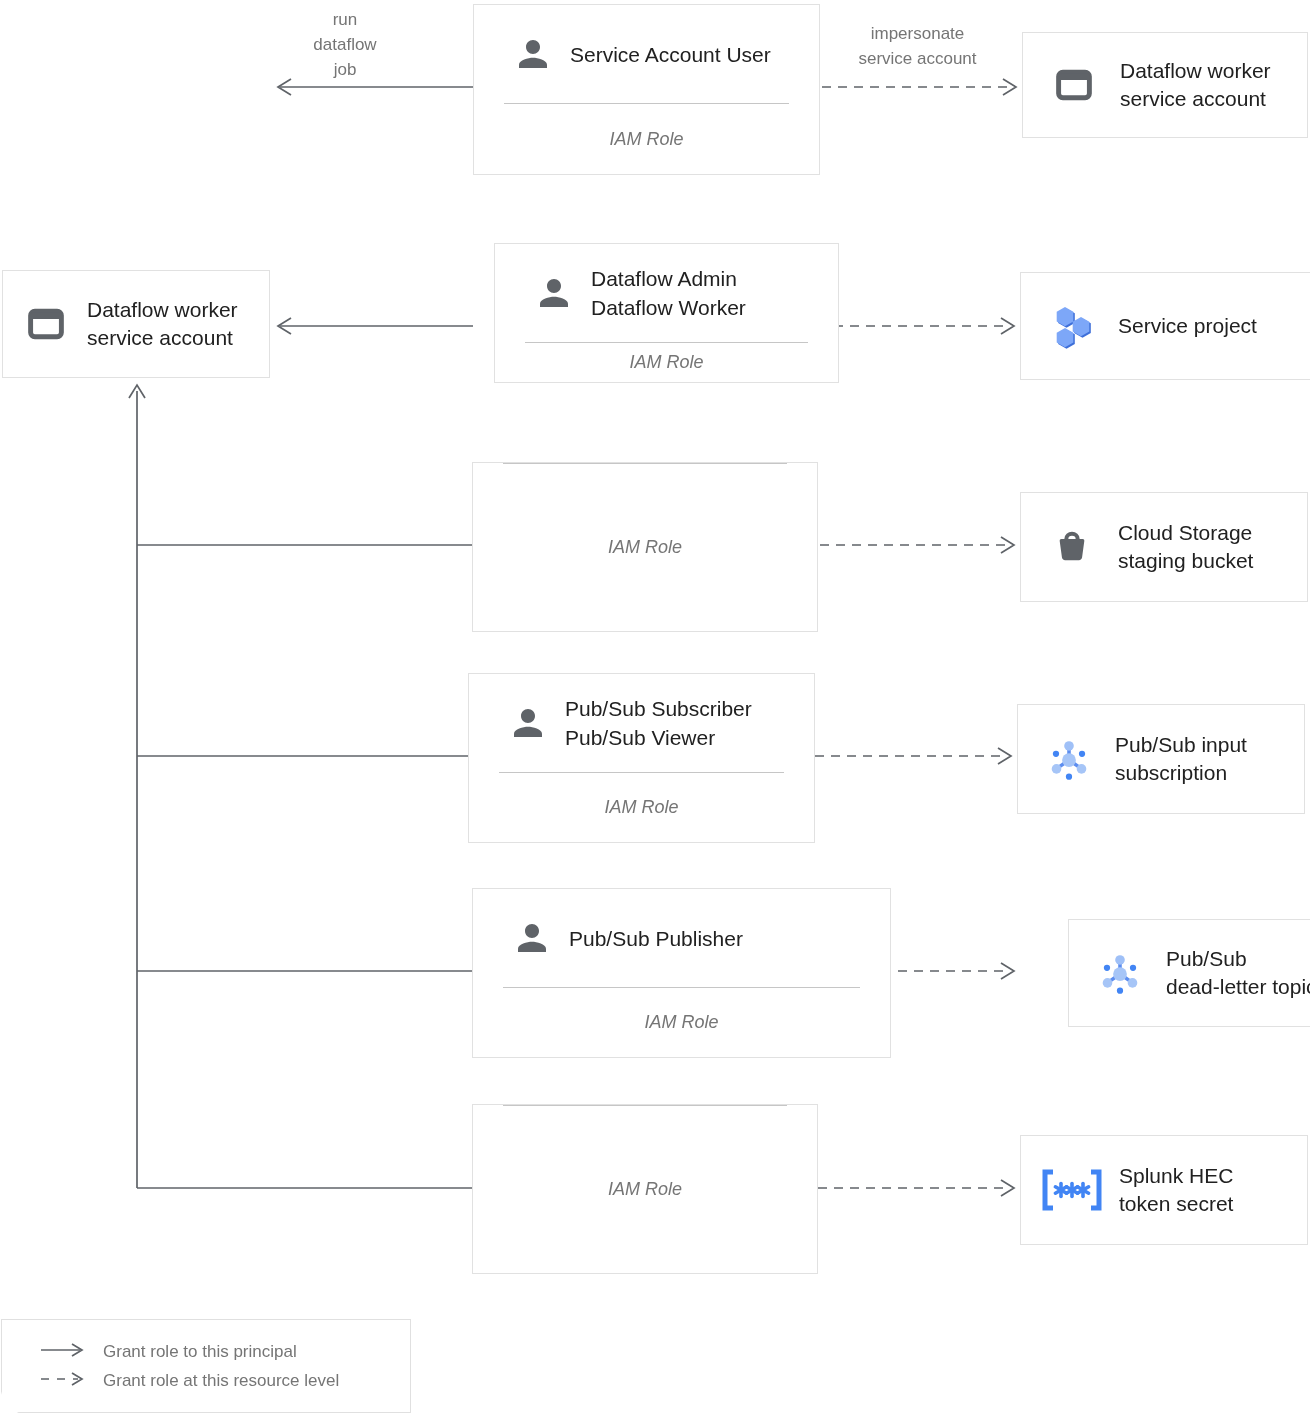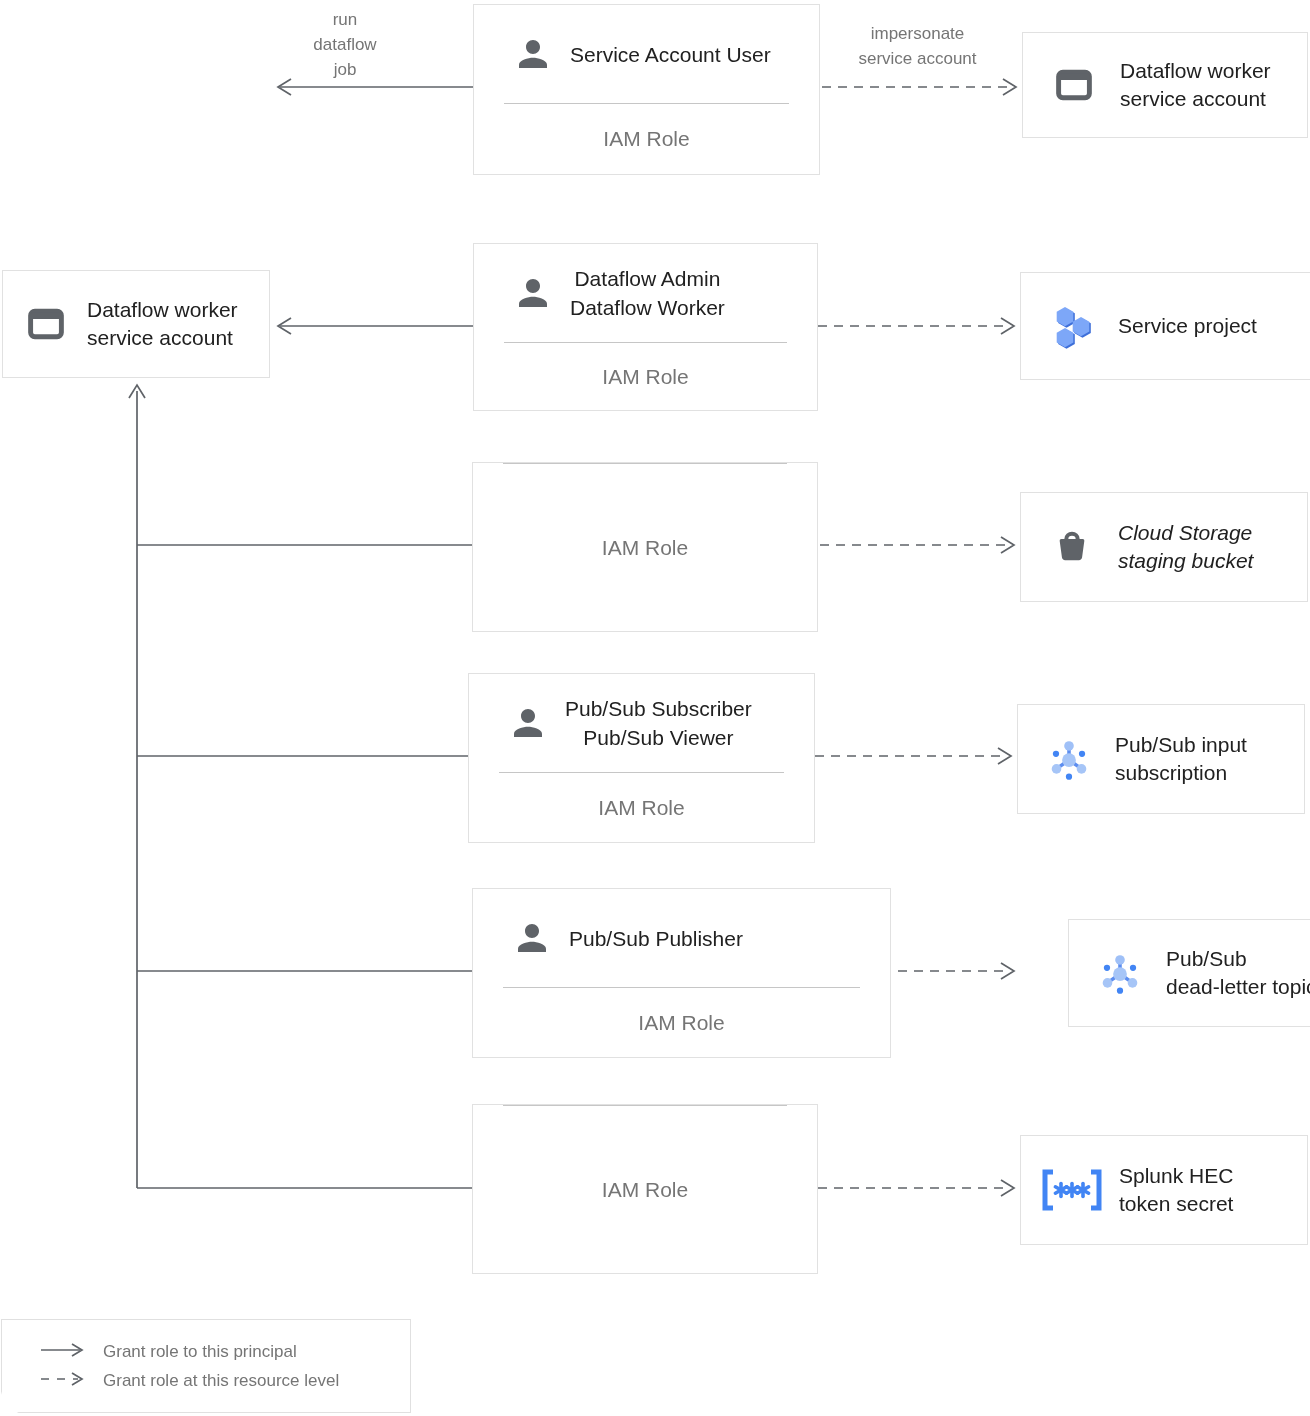--- a/index.html
+++ b/index.html
@@ -10,24 +10,24 @@
   }
   #wires{position:absolute;left:0;top:0;width:1310px;height:1416px;}
   .box{
     position:absolute;background:#ffffff;border:1px solid #e1e1e1;
     box-sizing:border-box;
   }
   
   .role-box{display:flex;flex-direction:column;}
   .role-top{height:98px;display:flex;align-items:center;padding-left:36px;}
   .role-top .icon-wrap{width:46px;display:flex;justify-content:center;align-items:center;}
-  .role-title{margin-left:14px;font-size:21px;line-height:29px;color:#212121;text-align:center;}
+  .role-title{margin-left:14px;font-size:21px;line-height:29px;color:#212121;}
   .divider{border-top:1px solid #c6c6c6;margin:0 30px;height:0;}
   .role-bottom{flex:1;display:flex;align-items:center;justify-content:center;
-    font-size:21px;color:#757575;}
+    font-size:18px;color:#757575;font-style:italic;}
   
   .side-box{display:flex;align-items:center;}
   .side-box .icon-wrap{width:66px;padding-left:18px;display:flex;justify-content:center;align-items:center;flex:none;}
   .side-label{margin-left:13px;font-size:21px;line-height:28px;color:#212121;}
   .left-box .icon-wrap{width:58px;padding-left:14px;}
   .left-box .side-label{margin-left:12px;}
   
   .edge-label{position:absolute;text-align:center;font-size:17px;line-height:25px;color:#757575;}
   .edge-label span{display:block;}
   
@@ -137,21 +137,21 @@
           <rect x="2.6" y="3.2" width="18.8" height="15.6" rx="2.6" fill="none" stroke="#5f6368" stroke-width="3"></rect>
           <path d="M4 4h16a1.4 1.4 0 0 1 1.4 1.4V8H2.6V5.4A1.4 1.4 0 0 1 4 4z" fill="#5f6368"></path>
         </svg>
     </span>
     <span class="side-label">
       <span style="display:block">Dataflow worker</span>
       <span style="display:block">service account</span>
     </span>
   </div>
 
-  <div class="box role-box" style="left:473px;top:243px;width:345px;height:168px;">
+  <div class="box role-box" style="left:494px;top:243px;width:345px;height:140px;">
     <div class="role-top">
       <span class="icon-wrap">
         <svg width="42" height="42" viewBox="0 0 24 24" fill="#5f6368">
             <path d="M12 12c2.21 0 4-1.79 4-4s-1.79-4-4-4-4 1.79-4 4 1.79 4 4 4zm0 2.2c-2.67 0-8 1.34-8 4v1.8h16v-1.8c0-2.66-5.33-4-8-4z"></path>
           </svg>
       </span>
       <span class="role-title">
         <span style="display:block">Dataflow Admin</span>
         <span style="display:block">Dataflow Worker</span>
       </span>
@@ -174,21 +174,21 @@
       </svg>
     </span>
     <span class="side-label">Service project</span>
   </div>
 
   <div class="box role-box" style="left:472px;top:462px;width:346px;height:170px;">
     <div class="divider"></div>
     <div class="role-bottom">IAM Role</div>
   </div>
 
-  <div class="box side-box" style="left:1020px;top:492px;width:288px;height:110px;font-style:italic;">
+  <div class="box side-box" style="left:1020px;top:492px;width:288px;height:110px;">
     <span class="icon-wrap">
       <svg width="40" height="40" viewBox="0 0 24 24">
         <path d="M8.6 7.2 a3.4 3.1 0 0 1 6.8 0" fill="none" stroke="#5f6368" stroke-width="2.4"></path>
         <path d="M4.6 8.3 a1 1 0 0 1 1 -1.1 h12.8 a1 1 0 0 1 1 1.1 l-1.35 9.9 a2 2 0 0 1 -2 1.7 h-8.1 a2 2 0 0 1 -2 -1.7 z" fill="#5f6368"></path>
       </svg>
     </span>
     <span class="side-label">
       <span style="display:block">Cloud Storage</span>
       <span style="display:block">staging bucket</span>
     </span>

